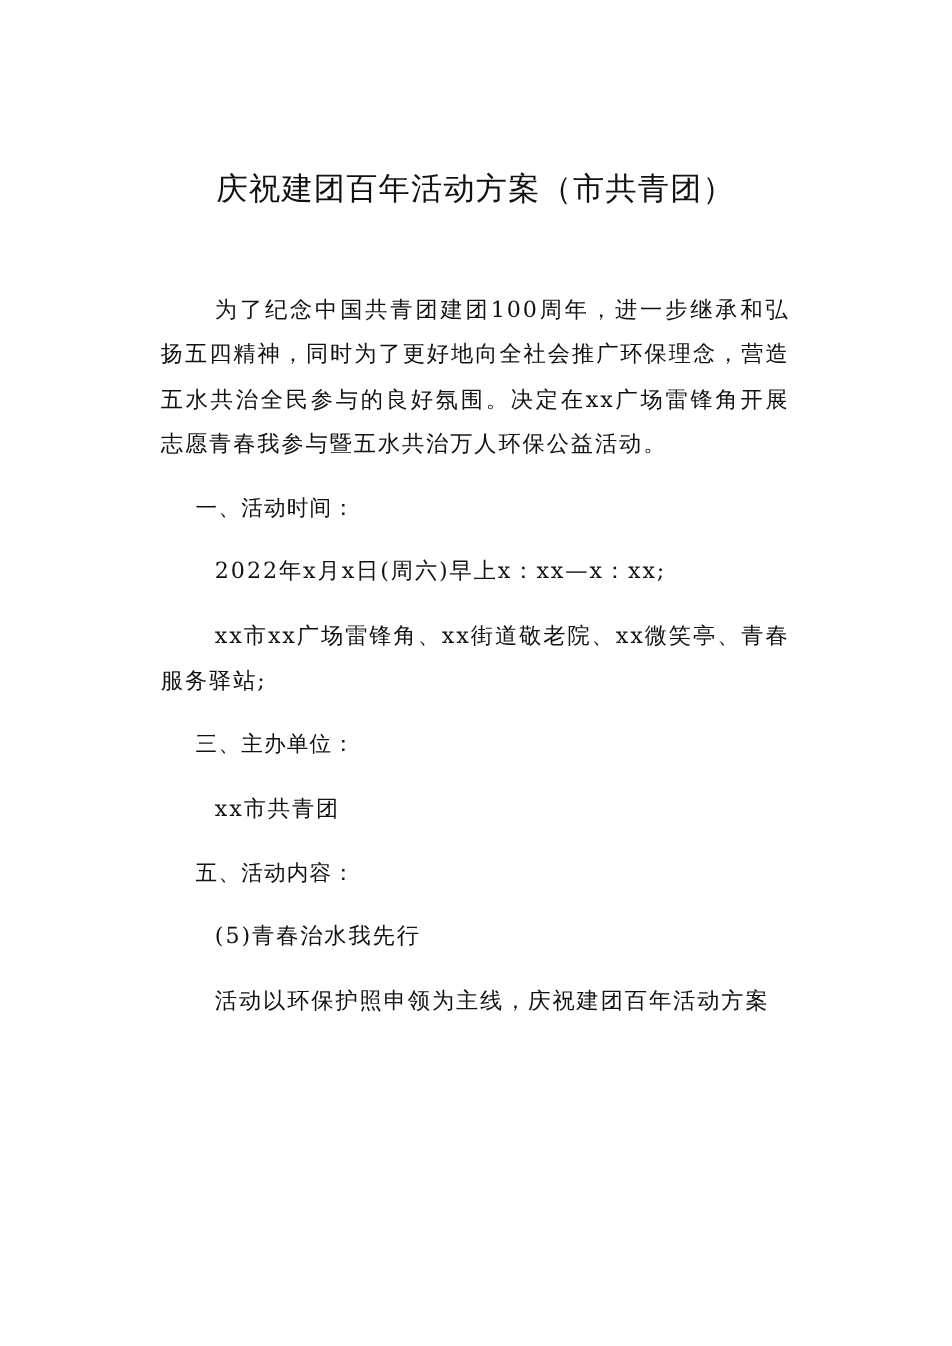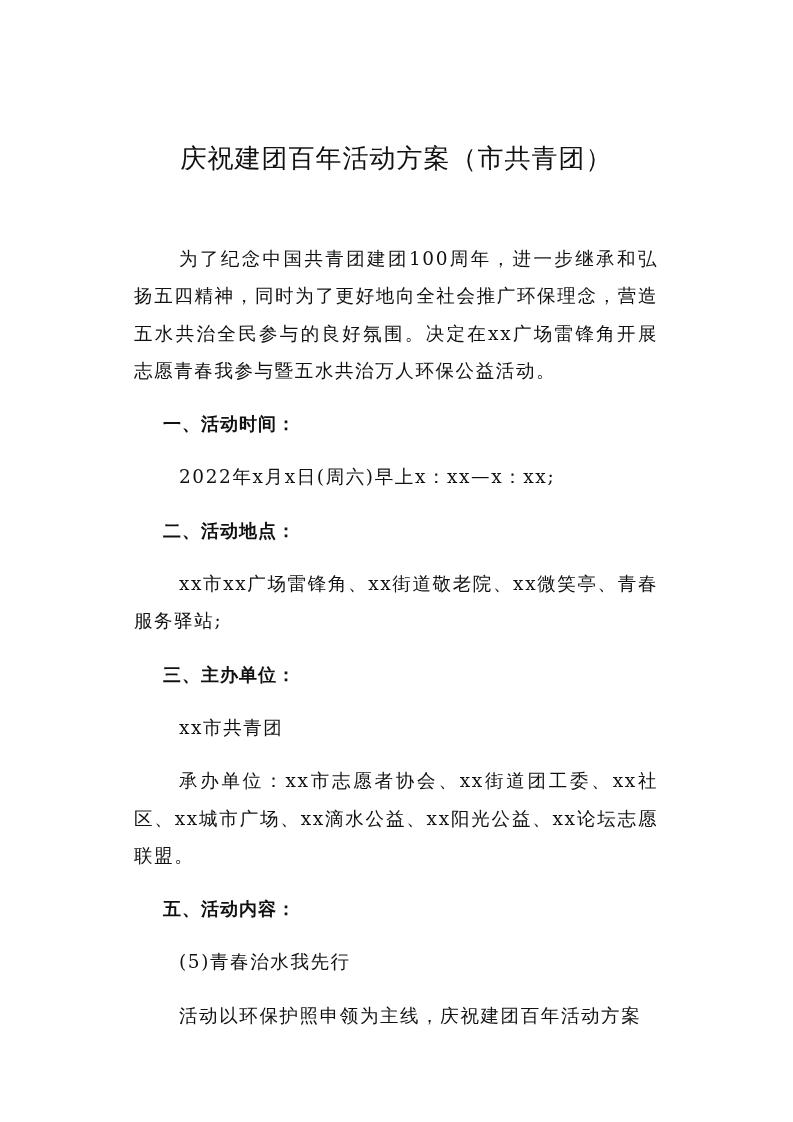--- a/index.html
+++ b/index.html
@@ -9,39 +9,37 @@
       position: absolute; left: 0; top: 140px; width: 793px; text-align: center;
       font-family: "DejaVu Sans", sans-serif; font-size: 26px; line-height: 36px;
       letter-spacing: 1px; color: #111;
     }
     .body {
       position: absolute; left: 118px; top: 224px; width: 556px;
       font-family: "DejaVu Serif", "Liberation Serif", serif; font-size: 18.5px;
       line-height: 37.3px; color: #111;
     }
     .p { margin: 16px; text-indent: 45px; text-align: justify; text-align-last: left; letter-spacing: 1.6px; }
-    .h { margin: 0; padding-left: 45px; font-family: "DejaVu Sans", sans-serif; font-weight: bold; font-size: 18px; letter-spacing: 1px; }
+    .h { margin: 0; padding-left: 45px; font-family: "DejaVu Sans", sans-serif; font-weight: normal; font-size: 18px; letter-spacing: 1px; }
   </style>
 </head>
 <body>
 
 <div class="page">
   <div class="title">庆祝建团百年活动方案（市共青团）</div>
 
   <div class="body">
     <p class="p">为了纪念中国共青团建团100周年，进一步继承和弘扬五四精神，同时为了更好地向全社会推广环保理念，营造五水共治全民参与的良好氛围。决定在xx广场雷锋角开展志愿青春我参与暨五水共治万人环保公益活动。</p>
 
     <p class="h">一、活动时间：</p>
     <p class="p">2022年x月x日(周六)早上x：xx—x：xx;</p>
 
-    <p class="h">二、活动地点：</p>
     <p class="p">xx市xx广场雷锋角、xx街道敬老院、xx微笑亭、青春服务驿站;</p>
 
     <p class="h">三、主办单位：</p>
     <p class="p">xx市共青团</p>
-    <p class="p">承办单位：xx市志愿者协会、xx街道团工委、xx社区、xx城市广场、xx滴水公益、xx阳光公益、xx论坛志愿联盟。</p>
 
 
     <p class="h">五、活动内容：</p>
     <p class="p">(5)青春治水我先行</p>
     <p class="p">活动以环保护照申领为主线，庆祝建团百年活动方案</p>
   </div>
 </div>
 
 </body></html>

